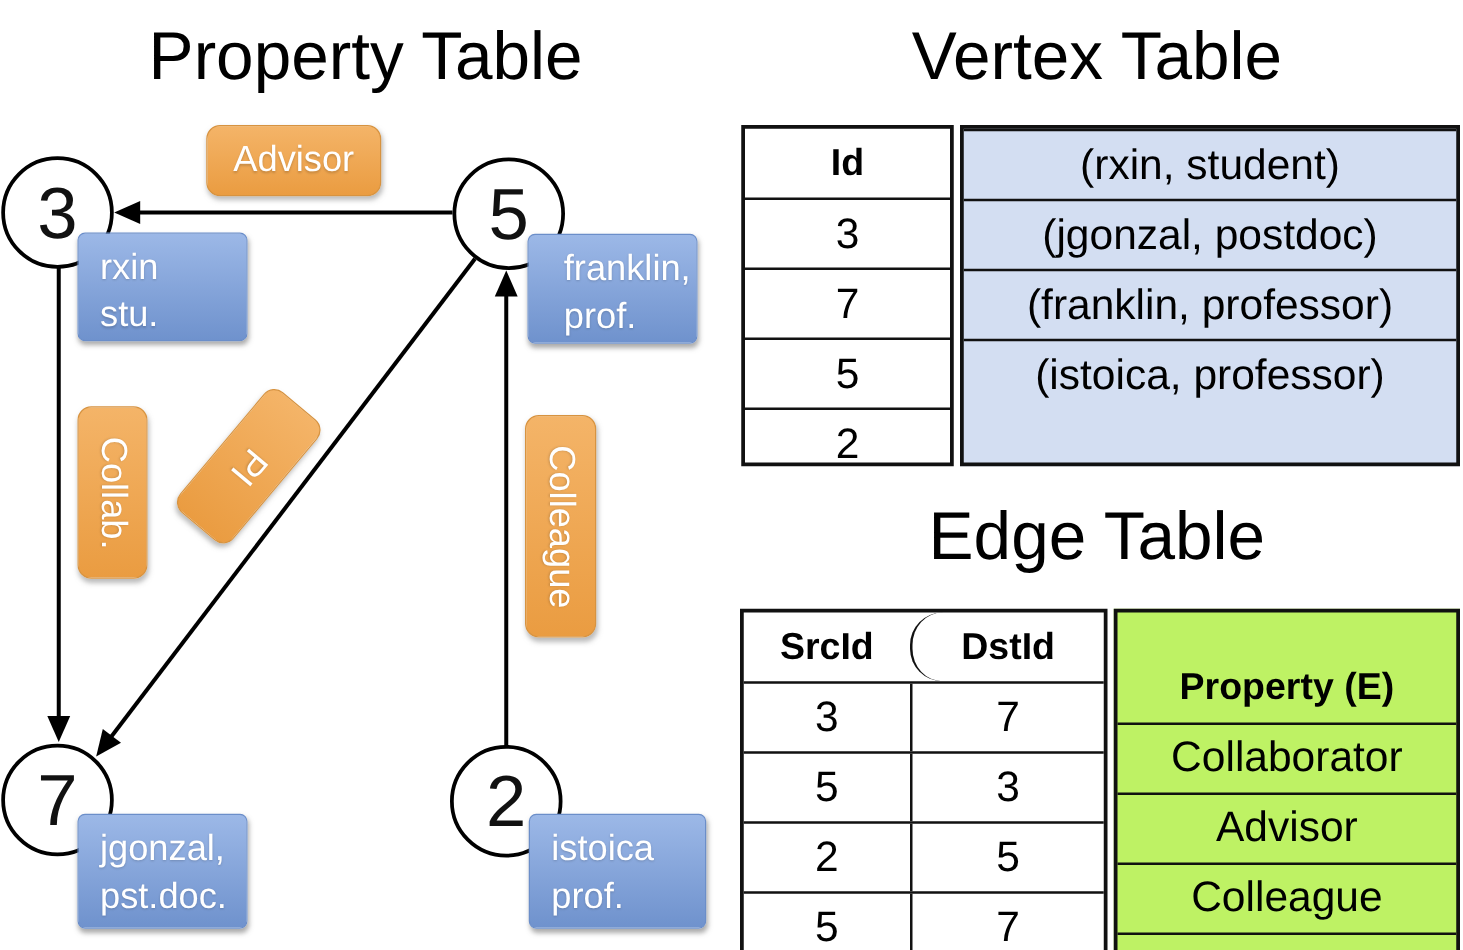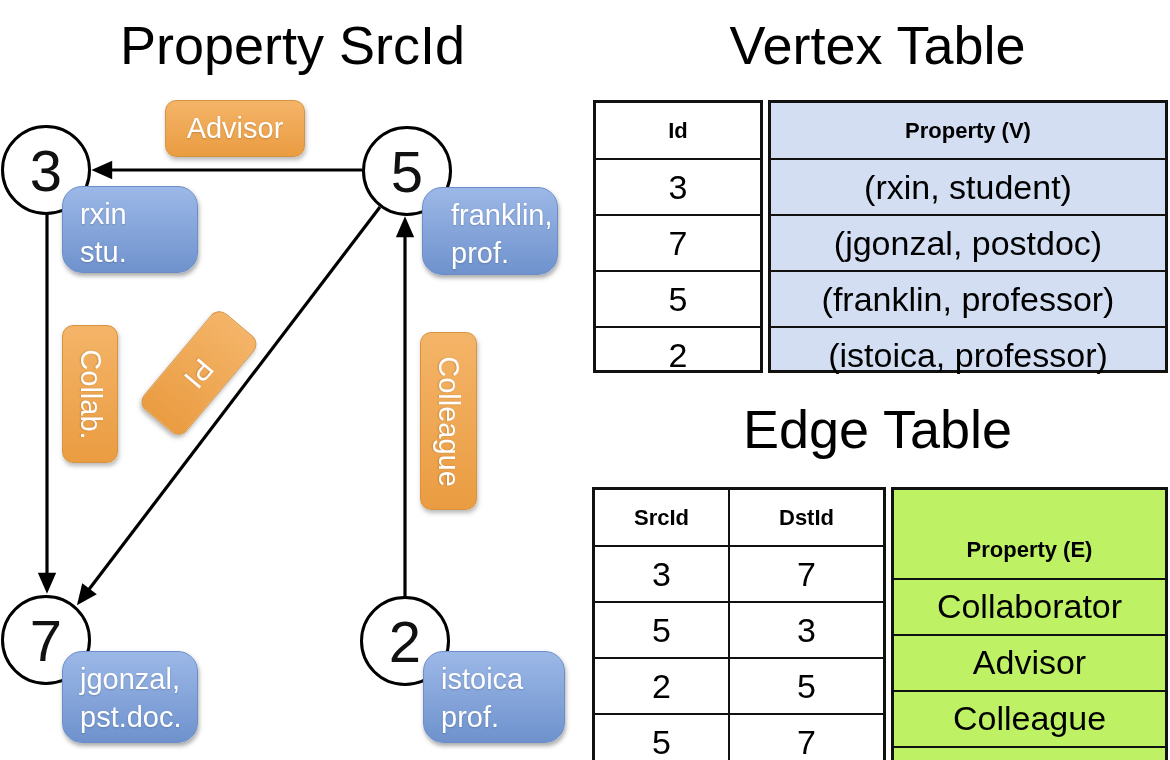--- a/index.html
+++ b/index.html
@@ -18,21 +18,21 @@
   
   #edge-svg{position:absolute;left:0;top:0;width:585px;height:760px;z-index:1;}
   .vertex-circle{
     position:absolute;width:90px;height:90px;box-sizing:border-box;
     border:3.5px solid #000;border-radius:50%;background:#fff;
     display:flex;align-items:center;justify-content:center;
     font-size:58px;font-weight:300;color:#111;z-index:2;
   }
   .vprop{
     position:absolute;z-index:3;box-sizing:border-box;
-    border-radius:20px;
+    border-radius:6px;
     background:linear-gradient(#9cb8e7,#6f92cd);
     border:1.5px solid #6b8ec9;
     box-shadow:1px 3px 4px rgba(100,100,100,0.55);
     color:#fff;font-size:29px;font-weight:300;line-height:1.32;
     padding:8px 10px 6px 17px;
     text-shadow:0 1px 2px rgba(0,0,0,0.18);
   }
   .elabel{
     position:absolute;z-index:3;box-sizing:border-box;
     border-radius:11px;
@@ -50,29 +50,29 @@
     position:absolute;top:0;bottom:0;box-sizing:border-box;
     border:3px solid #111;display:flex;flex-direction:column;
   }
   .trow{display:flex;flex:0 0 54px;border-top:2px solid #111;}
   .trow.head{flex:0 0 55px;border-top:none;}
   .tcell{
     flex:1;display:flex;align-items:center;justify-content:center;
     font-size:34px;font-weight:300;color:#000;box-sizing:border-box;
     white-space:nowrap;
   }
-  .tcell.head{font-size:22px;font-weight:bold;}
+  .tcell.head{font-size:30px;font-weight:bold;border-radius:26px;}
   .tcell + .tcell{border-left:2px solid #111;}
   .fill-vblue{background:#d3def2;}
   .fill-etan{background:#bef264;justify-content:center;}
 </style>
 </head>
 <body>
 
-<div class="big-title" style="left:0;top:14px;width:585px;">Property SrcId</div>
+<div class="big-title" style="left:0;top:14px;width:585px;">Property Table</div>
 <div class="big-title" style="left:585px;top:14px;width:585px;">Vertex Table</div>
 <div class="big-title" style="left:585px;top:398px;width:585px;">Edge Table</div>
 
 <svg id="edge-svg">
   <defs>
     <marker id="arrow" viewBox="0 0 10 10" refX="2" refY="5" markerWidth="7.5" markerHeight="6.5" orient="auto-start-reverse">
       <path d="M0,0.6 L10,5 L0,9.4 z" fill="#000"></path>
     </marker>
   </defs>
   <line x1="362" y1="170" x2="108" y2="170" stroke="#000" stroke-width="3.2" marker-end="url(#arrow)"></line>
@@ -128,23 +128,20 @@
         <div class="tcell">7</div>
       </div>
     <div class="trow">
         <div class="tcell">5</div>
       </div>
     <div class="trow">
         <div class="tcell">2</div>
       </div>
   </div>
   <div class="subtbl fill-vblue" style="left:175px;width:400px;">
-    <div class="trow head">
-        <div class="tcell head">Property (V)</div>
-      </div>
     <div class="trow">
         <div class="tcell">(rxin, student)</div>
       </div>
     <div class="trow">
         <div class="tcell">(jgonzal, postdoc)</div>
       </div>
     <div class="trow">
         <div class="tcell">(franklin, professor)</div>
       </div>
     <div class="trow">

